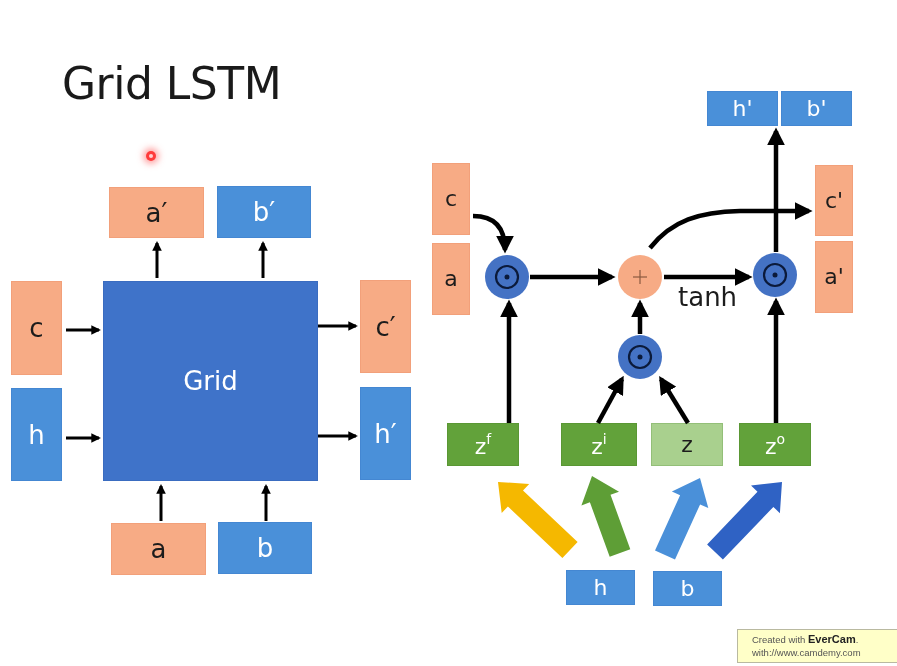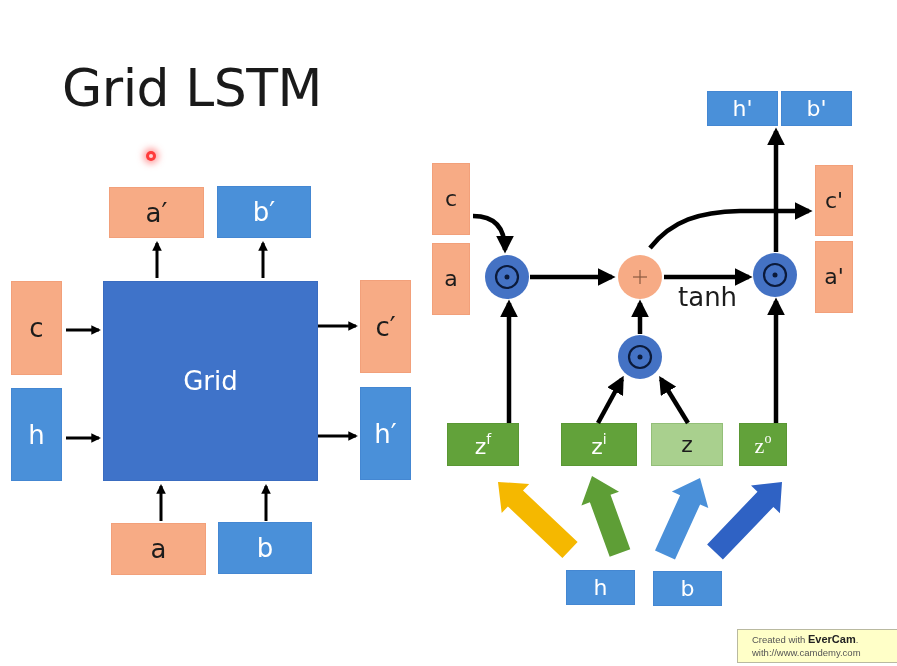--- a/index.html
+++ b/index.html
@@ -1,18 +1,18 @@
 <!DOCTYPE html>
 <html><head>
 <meta charset="utf-8">
 <style>
   html, body { margin: 0; padding: 0; background: #ffffff; }
   body { width: 897px; height: 666px; position: relative; overflow: hidden;
          font-family: "DejaVu Sans", "Liberation Sans", sans-serif; }
-  .title { position: absolute; left: 62px; top: 58px; font-size: 52px; color: #1a1a1a;
+  .title { position: absolute; left: 62px; top: 58px; font-size: 44px; color: #1a1a1a;
            font-family: "DejaVu Sans", sans-serif; font-weight: normal; letter-spacing: -0.5px; }
   .pointer-dot { position: absolute; left: 146px; top: 151px; width: 10px; height: 10px;
                  border-radius: 50%; background: #ff3b3b; box-shadow: 0 0 6px 3px rgba(255,80,80,0.5); }
   .pointer-dot::after { content: ""; position: absolute; left: 3px; top: 3px; width: 4px; height: 4px;
                         border-radius: 50%; background: #ffd0d0; }
   .box { position: absolute; display: flex; align-items: center; justify-content: center;
          box-sizing: border-box; }
   .orange { background: #f7ab85; border: 1px solid #f2a07a; color: #1c1c1c; }
   .blue { background: #4a90d9; border: 1px solid #4487d2; color: #ffffff; }
   .big { background: #3f73c9; color: #ffffff; border: 1px solid #3a6cc0; }
@@ -85,21 +85,21 @@
 
 <div class="box green" style="left:447px;top:423px;width:72px;height:43px;">
   <span class="lbl-sm"><span>z</span><sup>f</sup></span>
 </div>
 <div class="box green" style="left:561px;top:423px;width:76px;height:43px;">
   <span class="lbl-sm"><span>z</span><sup>i</sup></span>
 </div>
 <div class="box green-light" style="left:651px;top:423px;width:72px;height:43px;">
   <span class="lbl-sm">z</span>
 </div>
-<div class="box green" style="left:739px;top:423px;width:48px;height:43px;font-family:Liberation Serif, serif;">
+<div class="box green" style="left:739px;top:423px;width:72px;height:43px;">
   <span class="lbl-sm"><span>z</span><sup>o</sup></span>
 </div>
 
 <div class="box blue" style="left:566px;top:570px;width:69px;height:35px;">
   <span class="lbl-sm">h</span>
 </div>
 <div class="box blue" style="left:653px;top:571px;width:69px;height:35px;">
   <span class="lbl-sm">b</span>
 </div>
 

